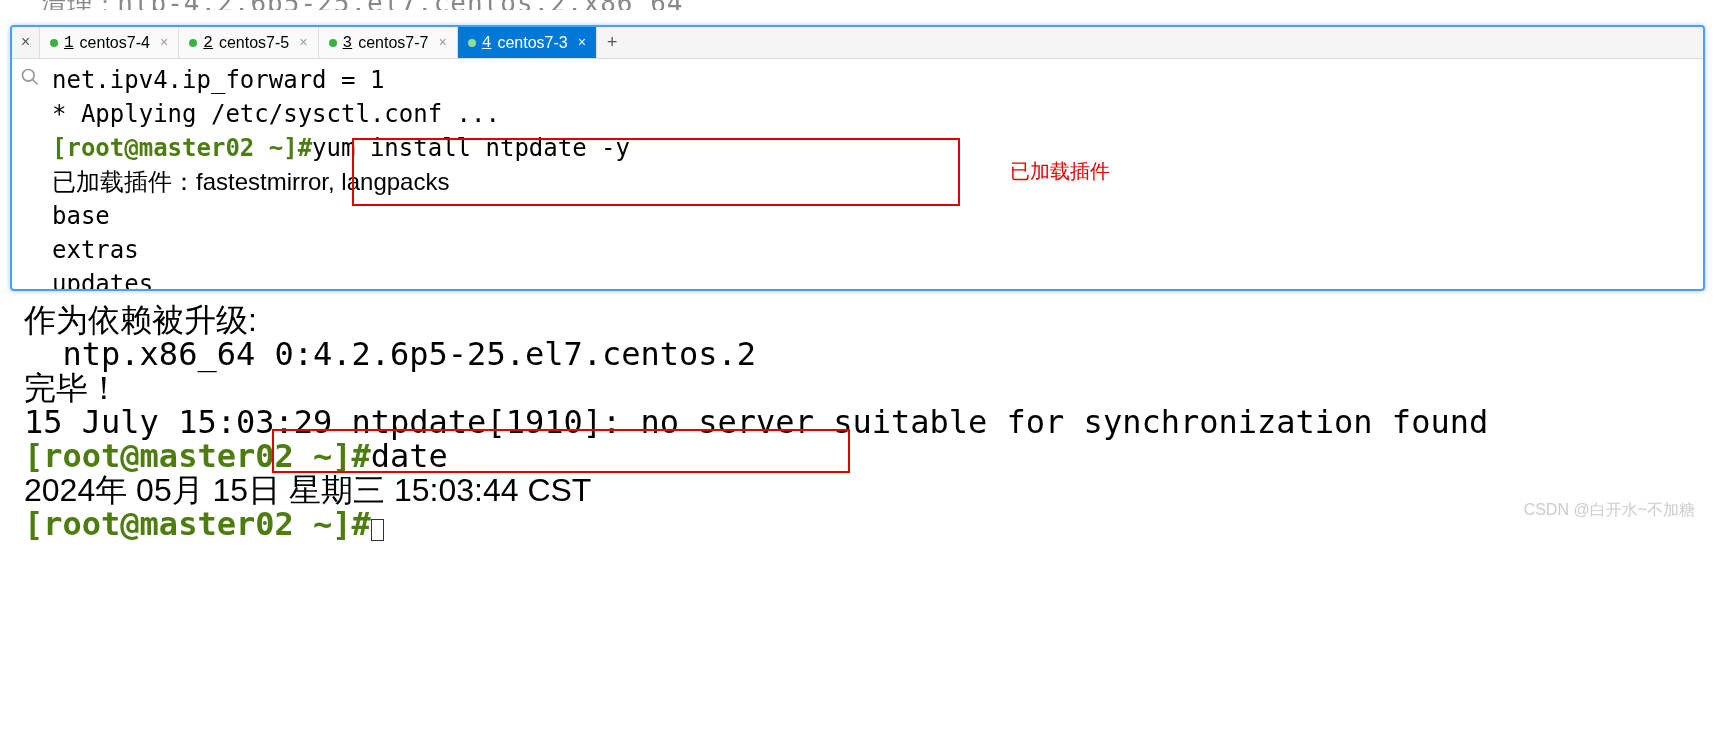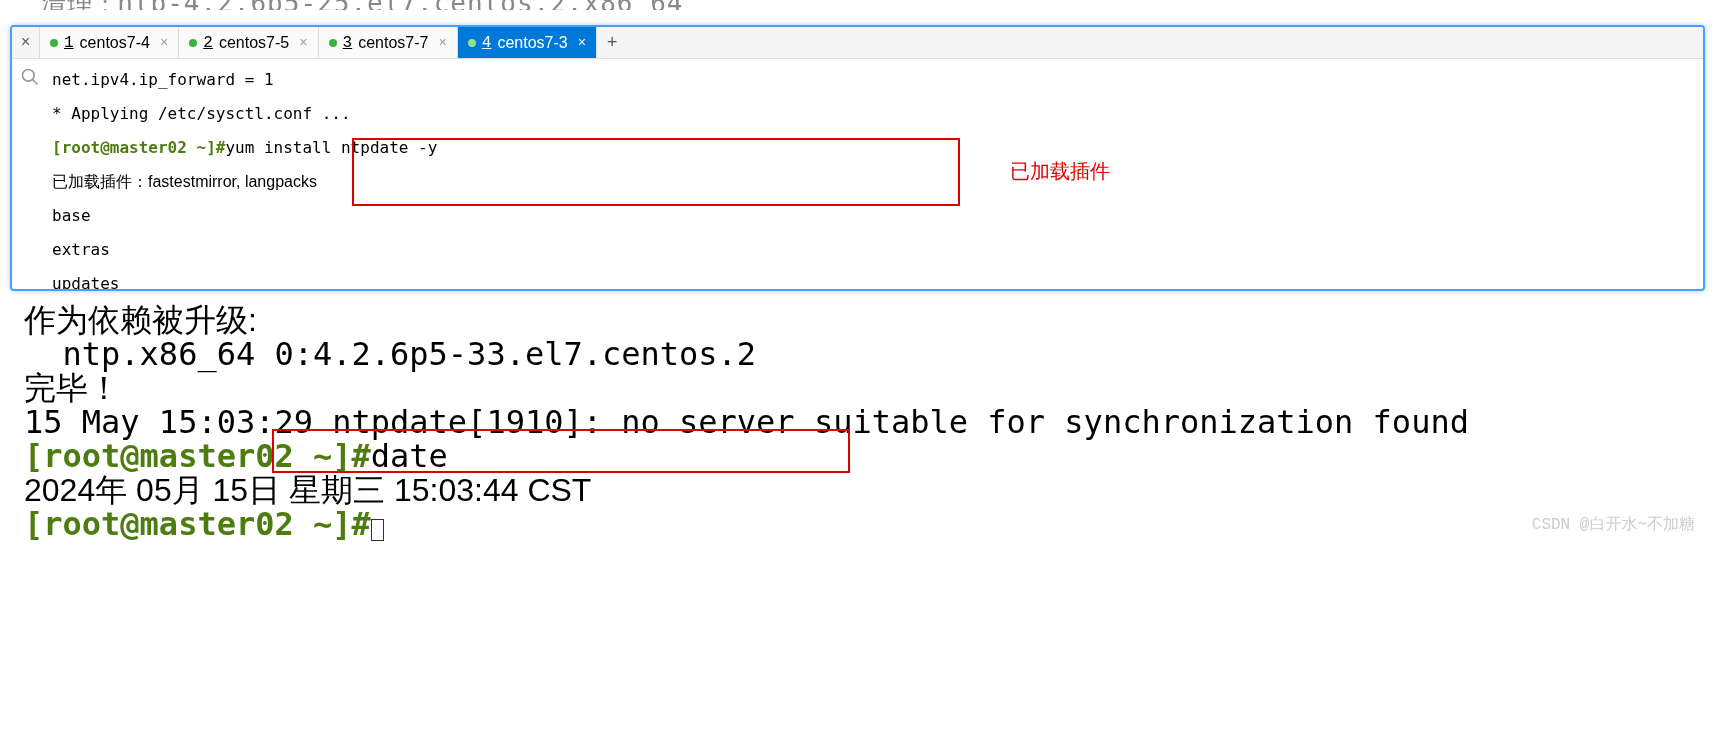--- a/index.html
+++ b/index.html
@@ -81,21 +81,21 @@
       height: 230px;
       overflow: hidden;
     }
     .search-icon {
       position: absolute;
       left: 8px; top: 8px;
       width: 20px; height: 20px;
       color: #999;
     }
     .term-line {
-      font-size: 16px;
+      font-size: 24px;
       line-height: 34px;
       white-space: pre;
       font-family: "Consolas", "SimSun", monospace;
     }
     .prompt { color: #4d7c0f; font-weight: bold; }
     .red-box1 {
       position: absolute;
       border: 2px solid #e00000;
       left: 352px; top: 138px;
       width: 608px; height: 68px;
@@ -128,23 +128,23 @@
     }
     .cursor-box {
       display: inline-block;
       width: 13px; height: 22px;
       border: 1px solid #333;
       vertical-align: text-bottom;
       margin-bottom: 2px;
     }
     .watermark {
       position: absolute;
-      right: 20px; bottom: 8px;
+      right: 20px; bottom: 22px;
       color: #ccc;
-      font-family: Liberation Mono, monospace;
+      font-family: Liberation Sans, sans-serif;
       font-size: 16px;
     }
   </style>
 </head>
 <body>
 
 <div class="top-line">
   <span class="cjk">清理</span><span> : </span><span class="top-line-font">ntp-4.2.6p5-25.el7.centos.2.x86_64</span>
 </div>
 
@@ -191,23 +191,23 @@
     <div class="term-line">extras</div>
     <div class="term-line">updates</div>
   </div>
 </div>
 
 <div class="red-box1"></div>
 <div class="red-annot">已加载插件</div>
 
 <div class="outer-term">
   <div class="outer-line cjk">作为依赖被升级:</div>
-  <div class="outer-line">  ntp.x86_64 0:4.2.6p5-33.el7.centos.2</div>
+  <div class="outer-line">  ntp.x86_64 0:4.2.6p5-25.el7.centos.2</div>
   <div class="outer-line"></div>
   <div class="outer-line cjk">完毕！</div>
-  <div class="outer-line">15 May 15:03:29 ntpdate[1910]: no server suitable for synchronization found</div>
+  <div class="outer-line">15 July 15:03:29 ntpdate[1910]: no server suitable for synchronization found</div>
   <div class="outer-line"><span class="prompt">[root@master02 ~]#</span><span>date</span></div>
   <div class="outer-line cjk">2024年 05月 15日 星期三 15:03:44 CST</div>
   <div class="outer-line"><span class="prompt">[root@master02 ~]#</span><span class="cursor-box"></span></div>
   <div class="red-box2"></div>
 </div>
 
 <div class="watermark">CSDN @白开水~不加糖</div>
 
 </body></html>

